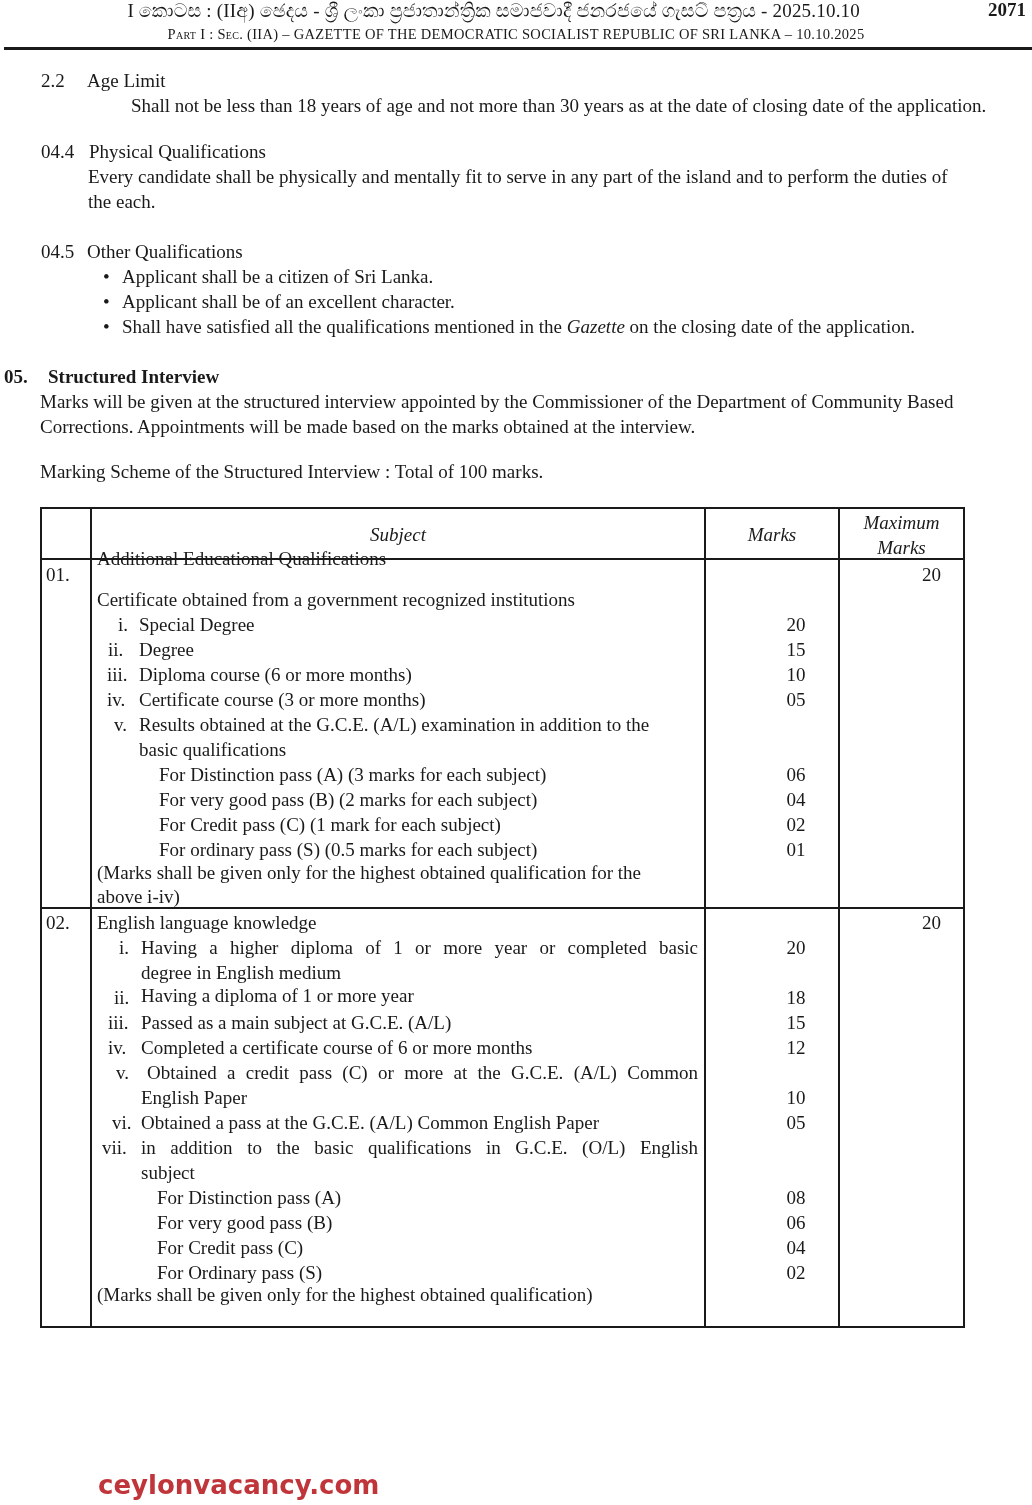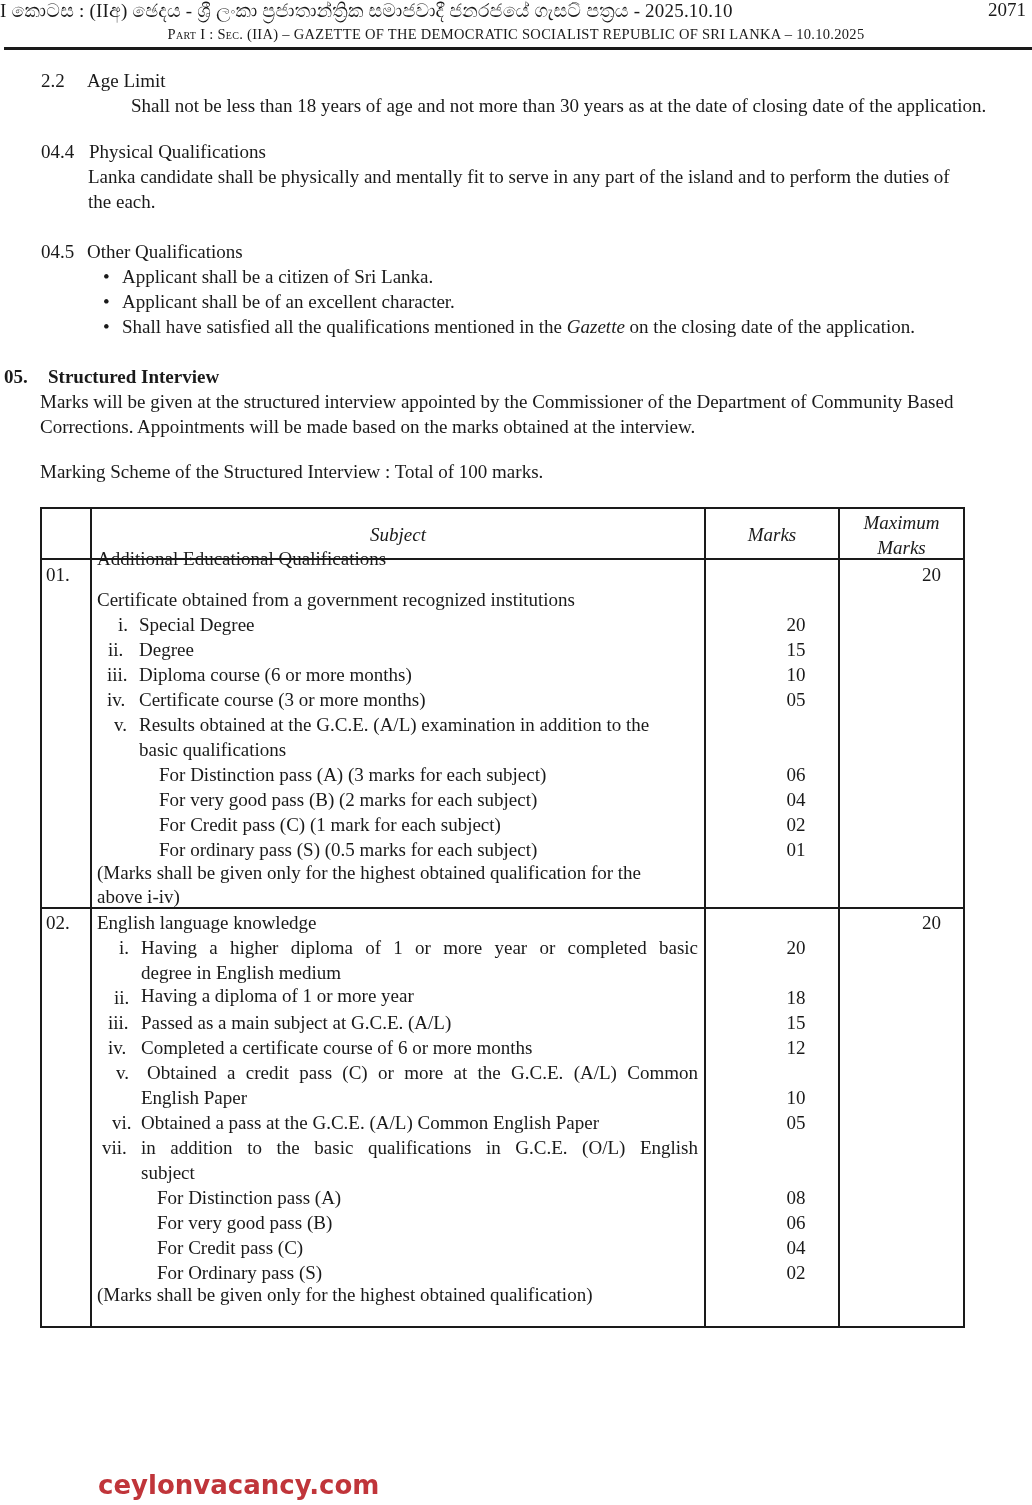--- a/index.html
+++ b/index.html
@@ -1,20 +1,20 @@
 <!DOCTYPE html>
 <html><head>
 <meta charset="utf-8">
 <style>
   html, body { margin: 0; padding: 0; background: #ffffff; }
   body { width: 1032px; height: 1505px; position: relative; overflow: hidden;
          font-family: "Liberation Serif", "DejaVu Serif", serif; color: #1a1a1a; }
   .abs { position: absolute; white-space: nowrap; }
-  .hdr-si { top: 0px; left: 0; width: 860px; text-align: left; font-size: 19px; letter-spacing: 0.2px; }
-  .hdr-page { top: -1px; right: 6px; font-size: 19px; }
+  .hdr-si { top: 0px; left: 0; width: 860px; text-align: right; font-size: 19px; letter-spacing: 0.2px; }
+  .hdr-page { top: -1px; right: 6px; font-size: 19px; font-weight: bold; }
   .hdr-en { top: 26px; left: 0; width: 1032px; text-align: center; font-size: 14.5px; letter-spacing: 0.3px; }
   .hdr-en .sc { font-variant: small-caps; }
   .rule { position: absolute; left: 4px; width: 1028px; top: 47px; height: 3px; background: #1a1a1a; }
   .t { position: absolute; white-space: nowrap; font-size: 19px; line-height: 25px; }
   .b { font-weight: bold; }
   .i { font-style: italic; }
   .bullet { position: absolute; font-size: 19px; line-height: 25px; }
   .just { text-align: justify; text-align-last: justify; white-space: normal; }
   
   .hl { position: absolute; height: 2px; background: #1a1a1a; }
@@ -35,21 +35,21 @@
   <span>(IIA) – GAZETTE OF THE DEMOCRATIC SOCIALIST REPUBLIC OF SRI LANKA – 10.10.2025</span>
 </div>
 <div class="rule"></div>
 
 <div class="t" style="left:41px;top:68px;">2.2</div>
 <div class="t" style="left:87px;top:68px;">Age Limit</div>
 <div class="t" style="left:87px;top:93px;margin-left:44px;">Shall not be less than 18 years of age and not more than 30 years as at the date of closing date of the application.</div>
 
 <div class="t" style="left:41px;top:139px;">04.4</div>
 <div class="t" style="left:89px;top:139px;">Physical  Qualifications</div>
-<div class="t" style="left:88px;top:164px;">Lanka candidate shall be physically and mentally fit to serve in any part of the island and to perform the duties of</div>
+<div class="t" style="left:88px;top:164px;">Every candidate shall be physically and mentally fit to serve in any part of the island and to perform the duties of</div>
 <div class="t" style="left:88px;top:189px;">the each.</div>
 
 <div class="t" style="left:41px;top:239px;">04.5</div>
 <div class="t" style="left:87px;top:239px;">Other Qualifications</div>
 <div class="bullet" style="left:103px;top:264px;">•</div>
 <div class="t" style="left:122px;top:264px;">Applicant shall be a citizen of Sri Lanka.</div>
 <div class="bullet" style="left:103px;top:289px;">•</div>
 <div class="t" style="left:122px;top:289px;">Applicant shall be of an excellent character.</div>
 <div class="bullet" style="left:103px;top:314px;">•</div>
 <div class="t" style="left:122px;top:314px;">

